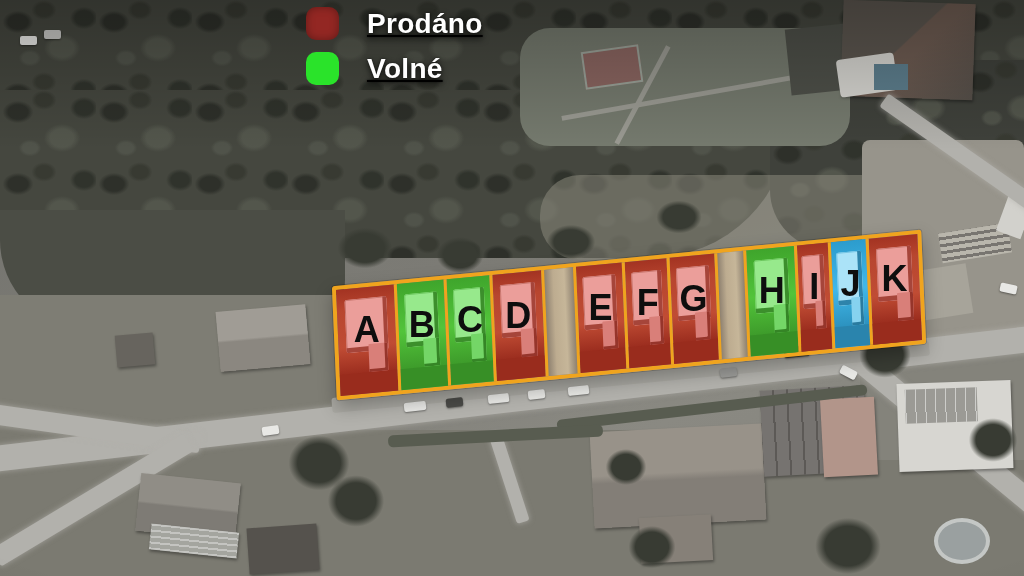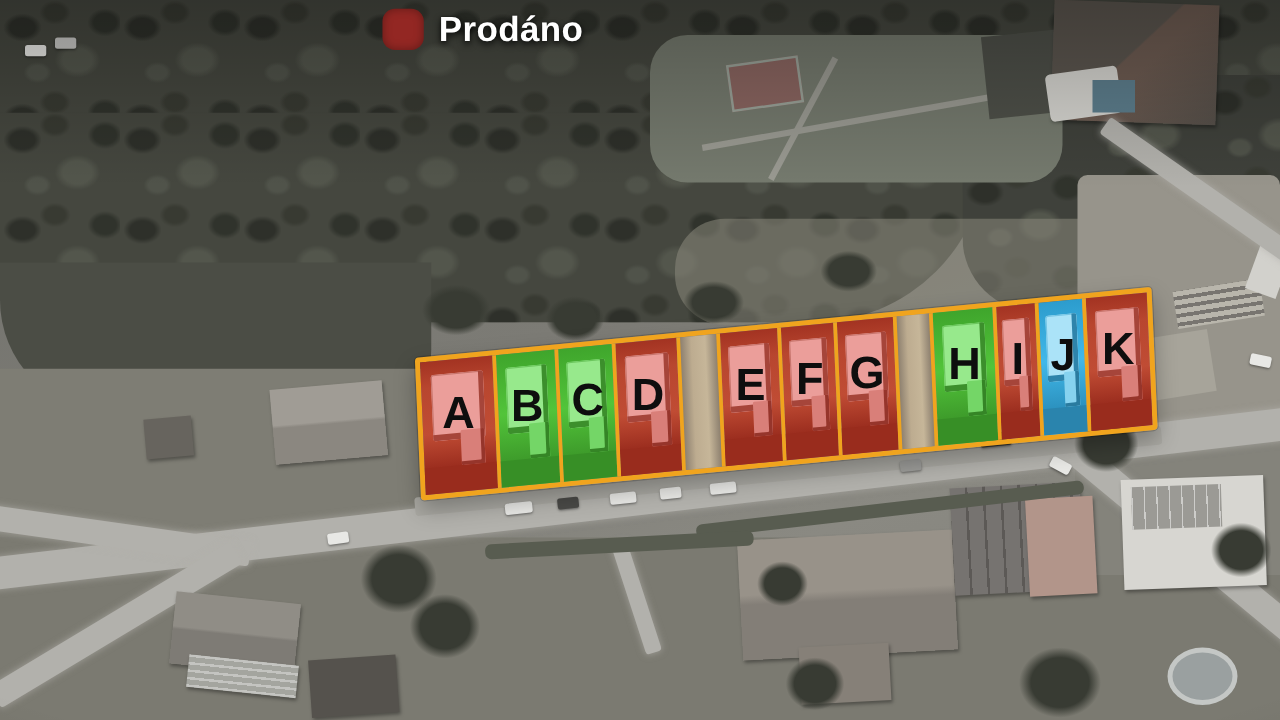--- a/index.html
+++ b/index.html
@@ -92,21 +92,21 @@
   .parcel[data-status="reserved"] .front { background:#2a84ad; }
 
   .lot-letter {
     position:absolute; top:24%; left:0; right:0; text-align:center;
     font-size:36px; font-weight:700; color:#0e0e0e; line-height:1;
     transform:skewX(3deg) rotate(5.5deg);
   }
 
   
   .legend { position:absolute; left:306px; top:7px; display:flex; flex-direction:column; gap:12px; }
-  .legend-row { display:flex; align-items:center; gap:12px; height:33px; }
+  .legend-row { display:flex; align-items:center; gap:28px; height:33px;text-decoration:underline; }
   .swatch { width:33px; height:33px; border-radius:10px; flex:0 0 auto; }
   .sw-sold { background:#932723; box-shadow:inset 0 0 8px rgba(0,0,0,.35); }
   .sw-available { background:#2ae32a; }
   .sw-reserved { background:#38bdf0; }
   .legend-label {
     color:#ffffff; font-size:28px; font-weight:700; letter-spacing:.3px;
     text-shadow:0 2px 6px rgba(0,0,0,.85), 0 0 2px rgba(0,0,0,.5);
   }
 
   .vignette { left:0; top:0; width:1024px; height:576px; pointer-events:none;
@@ -268,15 +268,19 @@
         <div class="front"></div>
       <span class="lot-letter">K</span>
     </div>
   </div>
 
   <div class="legend">
     <div class="legend-row">
       <span class="swatch sw-sold"></span>
       <span class="legend-label">Prodáno</span>
     </div>
+    <div class="legend-row">
+      <span class="swatch sw-available"></span>
+      <span class="legend-label">Volné</span>
+    </div>
   </div>
 
 </div>
 
 </body></html>

